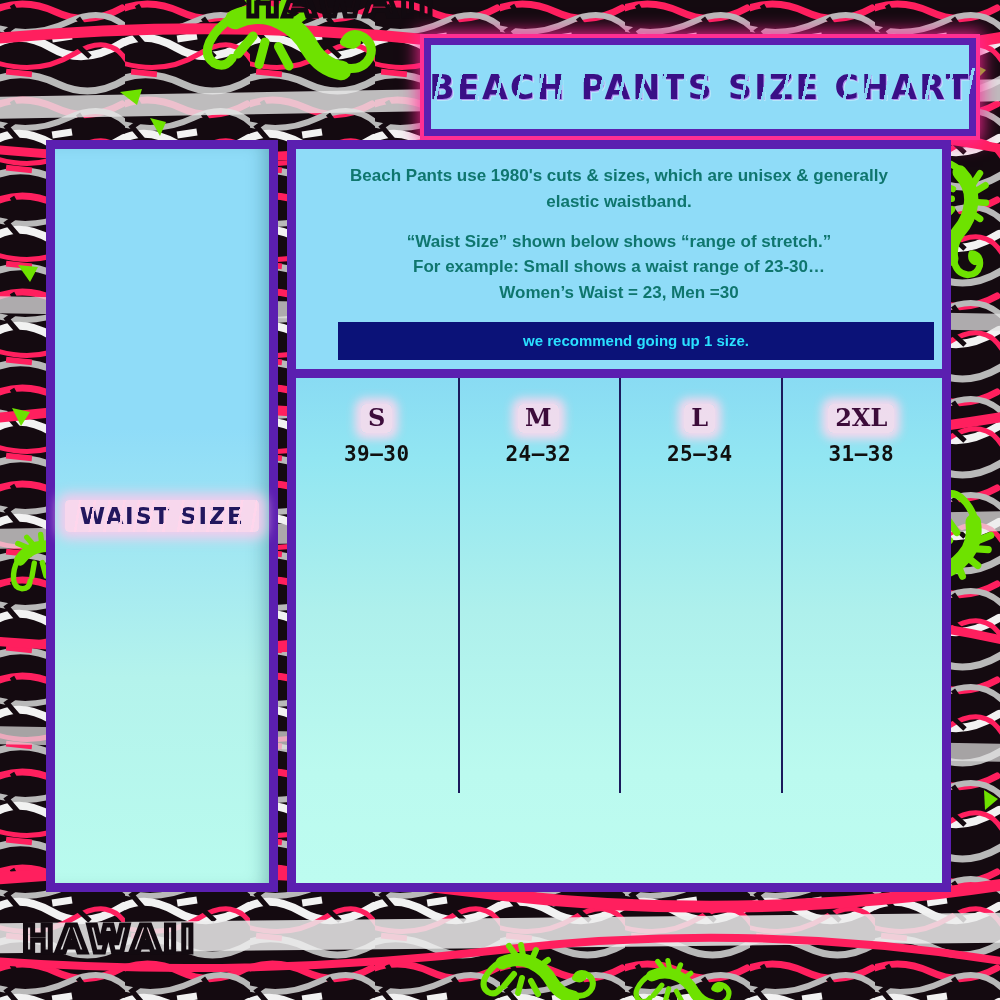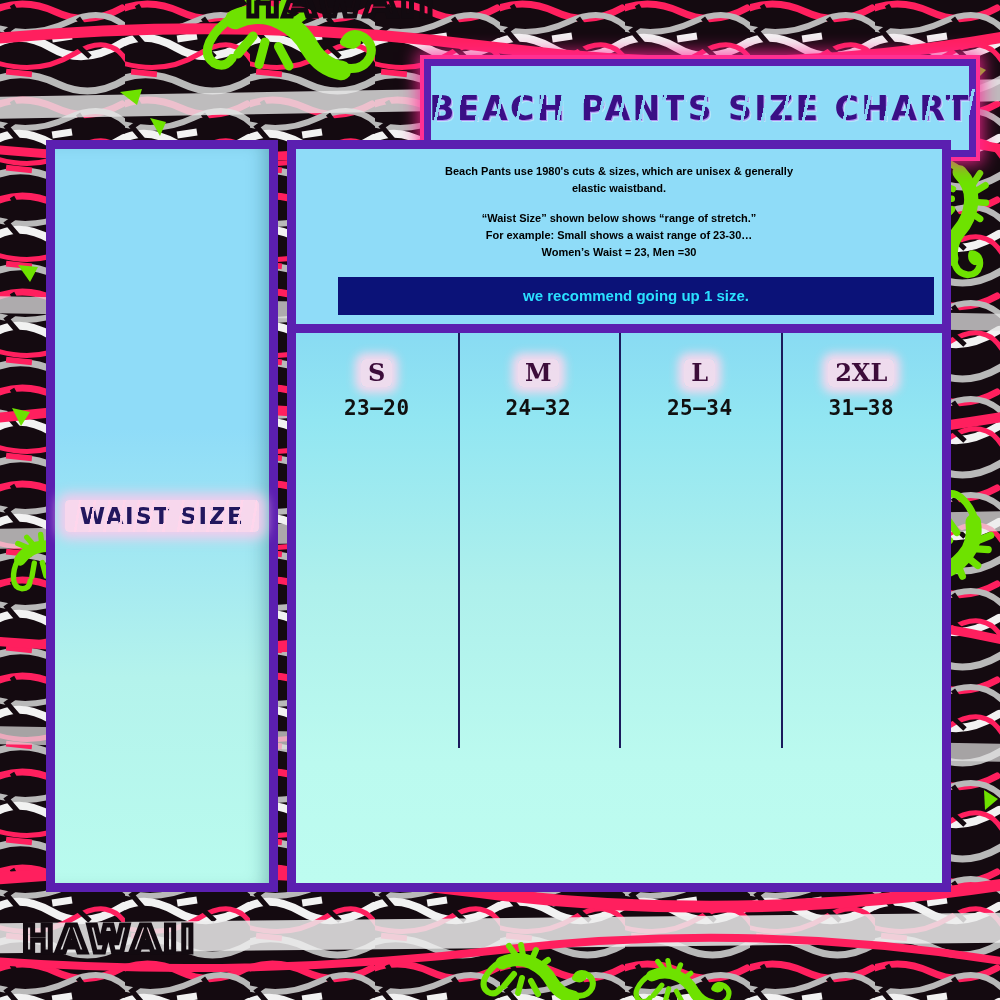--- a/index.html
+++ b/index.html
@@ -19,21 +19,21 @@
 
   
   #stage { position:absolute; inset:0; }
 
   
   #title-box {
     position:absolute; left:424px; top:38px; width:552px; height:98px;
     background:#8fdcf8;
     border:7px solid #5b1fb0;
     box-shadow:0 0 0 4px #ff2f92, 0 0 16px 7px rgba(255,40,150,.85);
-    display:flex; align-items:center; justify-content:center;margin-top:21px;
+    display:flex; align-items:center; justify-content:center;
   }
   #title-text {
     font-family:"DejaVu Sans", sans-serif;
     font-weight:700;
     font-size:33px;
     letter-spacing:2.5px;
     color:#3a0f86;
     white-space:nowrap;
     text-shadow:1px 1px 0 #b18df0, 2px 2px 0 rgba(255,255,255,.35);
     position:relative;
@@ -80,23 +80,23 @@
     display:flex; flex-direction:column;
   }
 
   
   #info {
     background:#8fdcf8;
     padding:14px 14px 8px 14px;
     flex:0 0 auto;
   }
   .info-p {
-    color:#000000;
-    font-weight:700;
-    font-size:11px;
+    color:#0f766e;
+    font-weight:700;
+    font-size:17px;
     line-height:1.52;
     text-align:center;
   }
   #info-gap { height:14px; }
 
   
   #recommend {
     margin:8px 8px 0 42px;
     background:#0b1278;
     padding:8px 10px 9px 10px;
@@ -254,21 +254,21 @@
 
     <div id="recommend">
       <div>we recommend going up 1 size.</div>
     </div>
 
     <div id="mid-divider"></div>
 
     <div id="table-area">
       <div class="col">
         <div class="size-label">S</div>
-        <div class="size-range">23–20</div>
+        <div class="size-range">39–30</div>
       </div>
       <div class="col">
         <div class="size-label">M</div>
         <div class="size-range">24–32</div>
       </div>
       <div class="col">
         <div class="size-label">L</div>
         <div class="size-range">25–34</div>
       </div>
       <div class="col">

